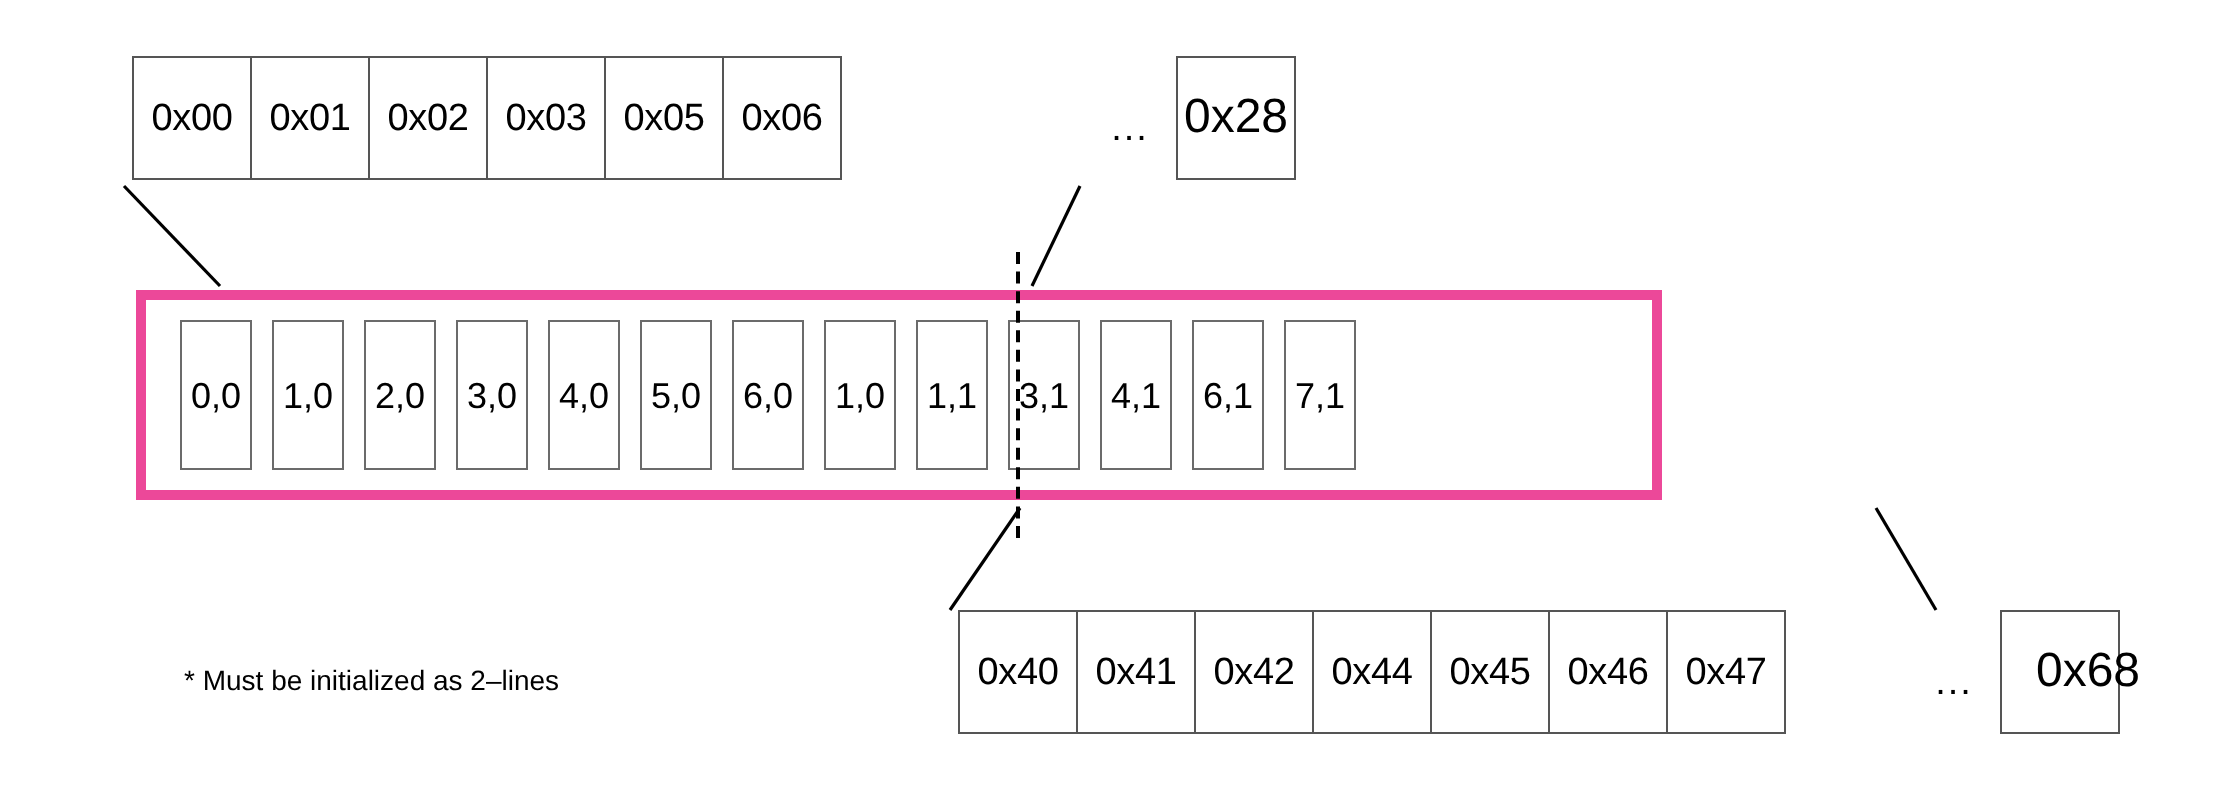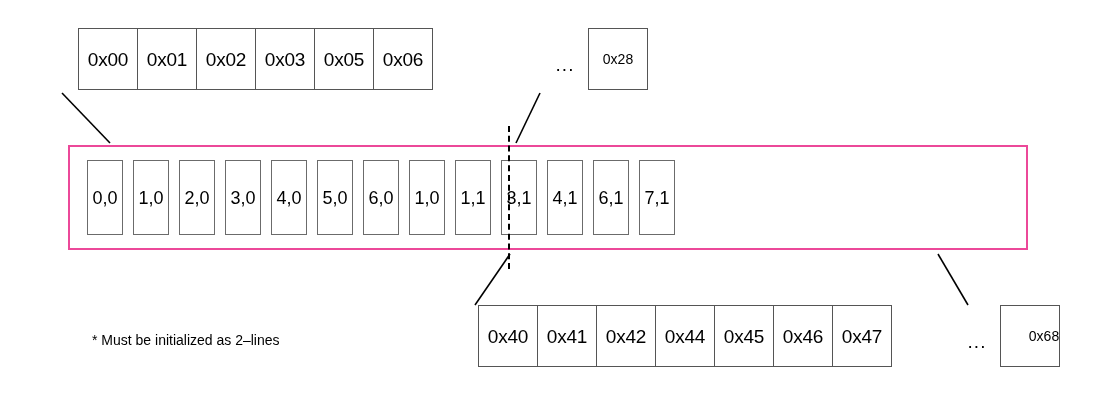--- a/index.html
+++ b/index.html
@@ -33,21 +33,21 @@
     margin-left: -1px;
     display: flex;
     align-items: center;
     justify-content: center;
     font-size: 19px;
     line-height: 1;
     background: #ffffff;
     color: #000000;
     letter-spacing: -0.2px;
   }
-  .addr-cell:first-child { margin-left: 16px; }
+  .addr-cell:first-child { margin-left: 4px; }
 
   .ellipsis {
     position: absolute;
     font-size: 19px;
     line-height: 1;
     display: flex;
     align-items: flex-end;
     justify-content: center;
     height: 62px;
     padding-bottom: 16px;
@@ -57,33 +57,33 @@
 
   .addr-cell-lone {
     position: absolute;
     width: 60px;
     height: 62px;
     border: 1px solid #555555;
     box-sizing: border-box;
     display: flex;
     align-items: center;
     justify-content: center;
-    font-size: 14px;
+    font-size: 24px;
     line-height: 1;
     background: #ffffff;
   }
 
   
   #main-box {
     position: absolute;
     left: 68px;
     top: 145px;
-    width: 960px;
+    width: 763px;
     height: 105px;
-    border: 2px solid #ec4899;
+    border: 5px solid #ec4899;
     box-sizing: border-box;
     background: #ffffff;
   }
   #main-cells {
     position: absolute;
     left: 5px;
     top: 5px;
     right: 5px;
     bottom: 5px;
     display: flex;
@@ -177,21 +177,21 @@
       <div class="slot">4,1</div>
       <div class="slot">6,1</div>
       <div class="slot">7,1</div>
     </div>
   </div>
 
   <div id="split-line"></div>
 
   <div id="footnote">* Must be initialized as 2–lines</div>
 
-  <div class="addr-strip" style="left:462px; top:305px;">
+  <div class="addr-strip" style="left:475px; top:305px;">
     <div class="addr-cell">0x40</div>
     <div class="addr-cell">0x41</div>
     <div class="addr-cell">0x42</div>
     <div class="addr-cell">0x44</div>
     <div class="addr-cell">0x45</div>
     <div class="addr-cell">0x46</div>
     <div class="addr-cell">0x47</div>
   </div>
 
   <div class="ellipsis" style="left:960px; top:305px; width:34px;">...</div>

